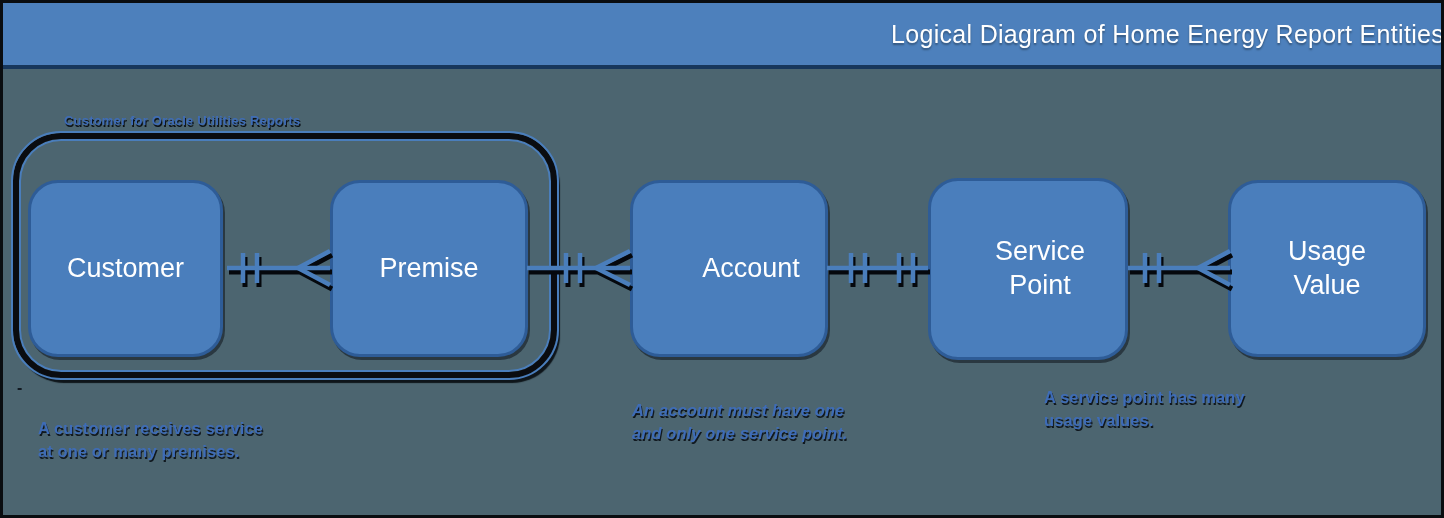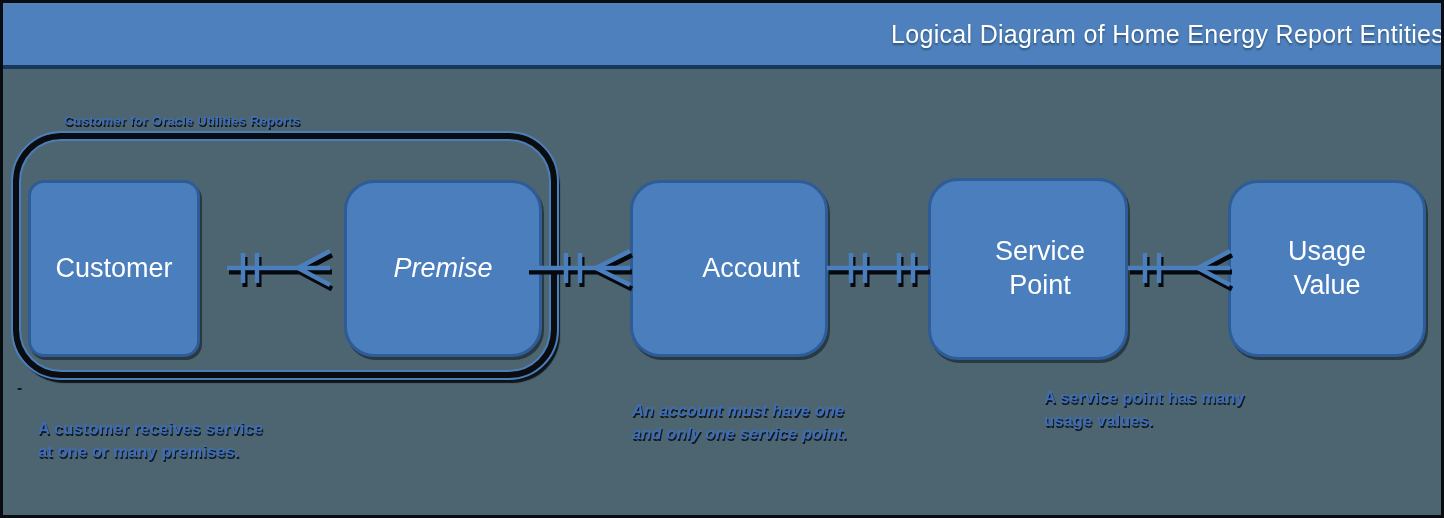--- a/index.html
+++ b/index.html
@@ -43,22 +43,22 @@
 
   
   .entity {
     position:absolute; top:180px; width:198px; height:177px;
     background:#4a7ebc; border:3px solid #2e5c97; border-radius:30px;
     display:flex; align-items:center; justify-content:center;
     box-shadow:2px 3px 0 rgba(8,12,18,.5);
     color:#ffffff; font-size:27px; text-align:center; z-index:2;
   }
   .entity-label { white-space:pre-line; line-height:1.25; }
-  #entity-customer   { left:28px;  width:172px;border-radius:16px; }
-  #entity-premise    { left:344px;font-style:italic; }
+  #entity-customer   { left:28px;  width:195px; }
+  #entity-premise    { left:330px; }
   #entity-account    { left:630px;padding-left:44px; }
   #entity-service-point { left:928px; top:178px; width:200px; height:182px;padding-left:24px; }
   #entity-usage-value   { left:1228px; }
 
   
   svg.connector { position:absolute; top:238px; overflow:visible; z-index:3; }
   svg.connector .ink    { stroke:#4a7ebc; stroke-width:4.5; fill:none; stroke-linecap:butt; }
   svg.connector .shadow { stroke:#05080d; stroke-width:5;   fill:none; transform:translate(2px,4px); }
 
   

